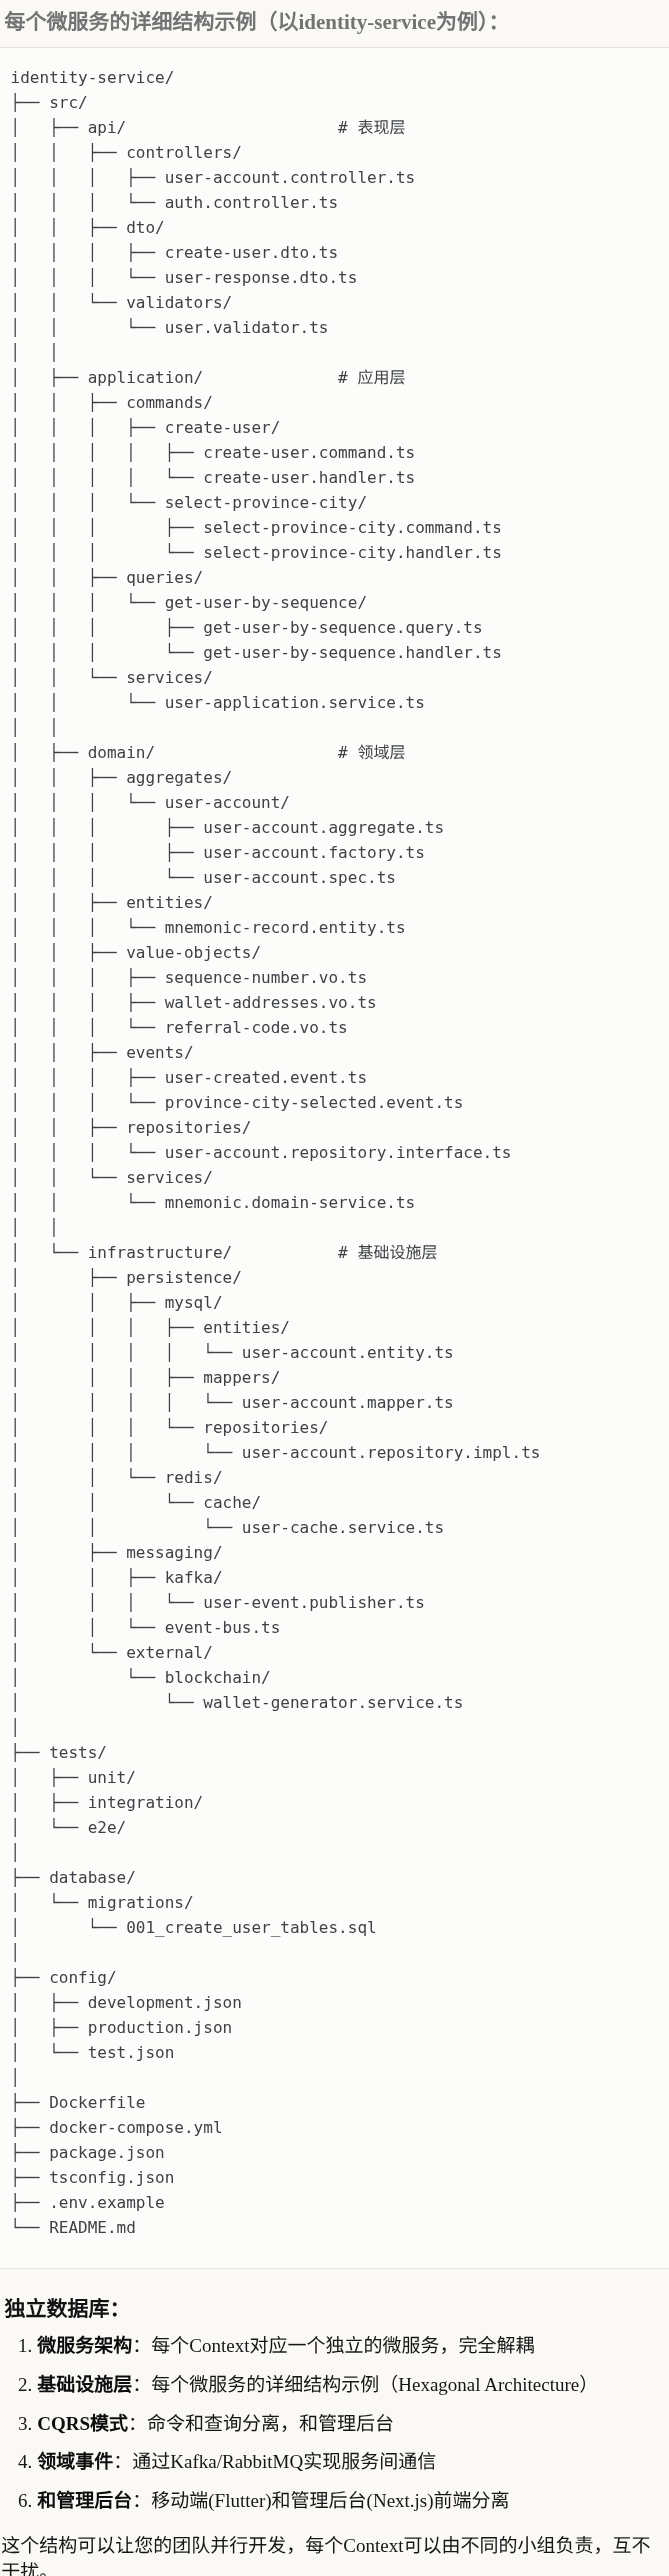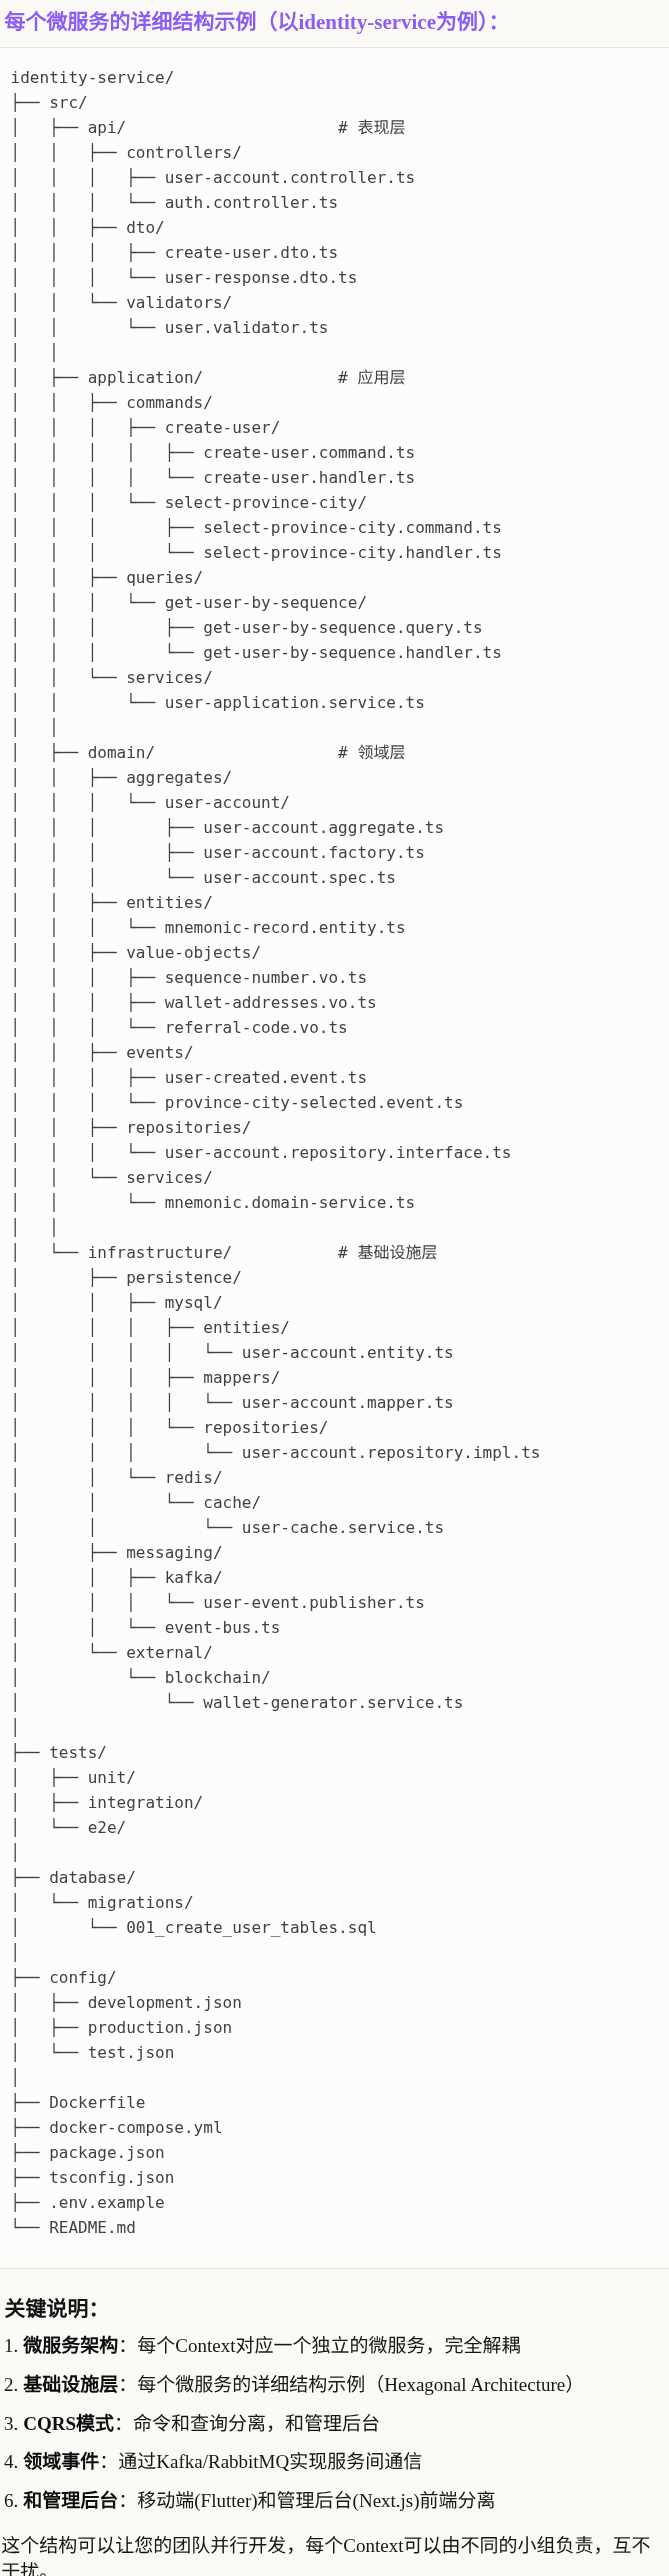--- a/index.html
+++ b/index.html
@@ -15,21 +15,21 @@
     width:669px;
     background:var(--page-bg);
     color:var(--text);
     font-family:"Liberation Serif", serif;
   }
   .doc-title{
     margin:7.5px 5px 10px 4.4px;
     font-size:21px;
     line-height:1.4;
     font-weight:700;
-    color:#8b5cf6;
+    color:#737373;
   }
   pre.file-tree{
     margin:0;
     width:100%;
     background:var(--code-bg);
     border-top:0.6px solid var(--border);
     border-bottom:0.6px solid var(--border);
     padding:17.5px 10.6px 27.5px 10.6px;
     font-family:"DejaVu Sans Mono", monospace;
     font-size:16px;
@@ -41,21 +41,21 @@
   .notes-title{
     margin:26px 5px 10px 4.4px;
     font-size:21px;
     line-height:1.35;
     font-weight:700;
     color:#121212;
   }
   ol.notes-list{
     list-style:none;
     margin:0;
-    padding:0 5px 0 4px;
+    padding:0 5px 0 18px;
   }
   ol.notes-list li{
     font-size:19px;
     line-height:1.35;
     margin-bottom:13px;
     color:#161616;
   }
   ol.notes-list .num{
     margin-right:5px;
   }
@@ -157,21 +157,21 @@
 │   ├── production.json
 │   └── test.json
 │
 ├── Dockerfile
 ├── docker-compose.yml
 ├── package.json
 ├── tsconfig.json
 ├── .env.example
 └── README.md</pre>
 
-<h2 class="notes-title">关键说明：</h2>
+<h2 class="notes-title">独立数据库：</h2>
 
 <ol class="notes-list">
 
 <li>
     <span class="num">1.</span><span class="label">微服务架构</span><span class="text">：每个Context对应一个独立的微服务，完全解耦</span>
   </li>
     <li>
     <span class="num">2.</span><span class="label">基础设施层</span><span class="text">：每个微服务的详细结构示例（Hexagonal Architecture）</span>
   </li>
     <li>

